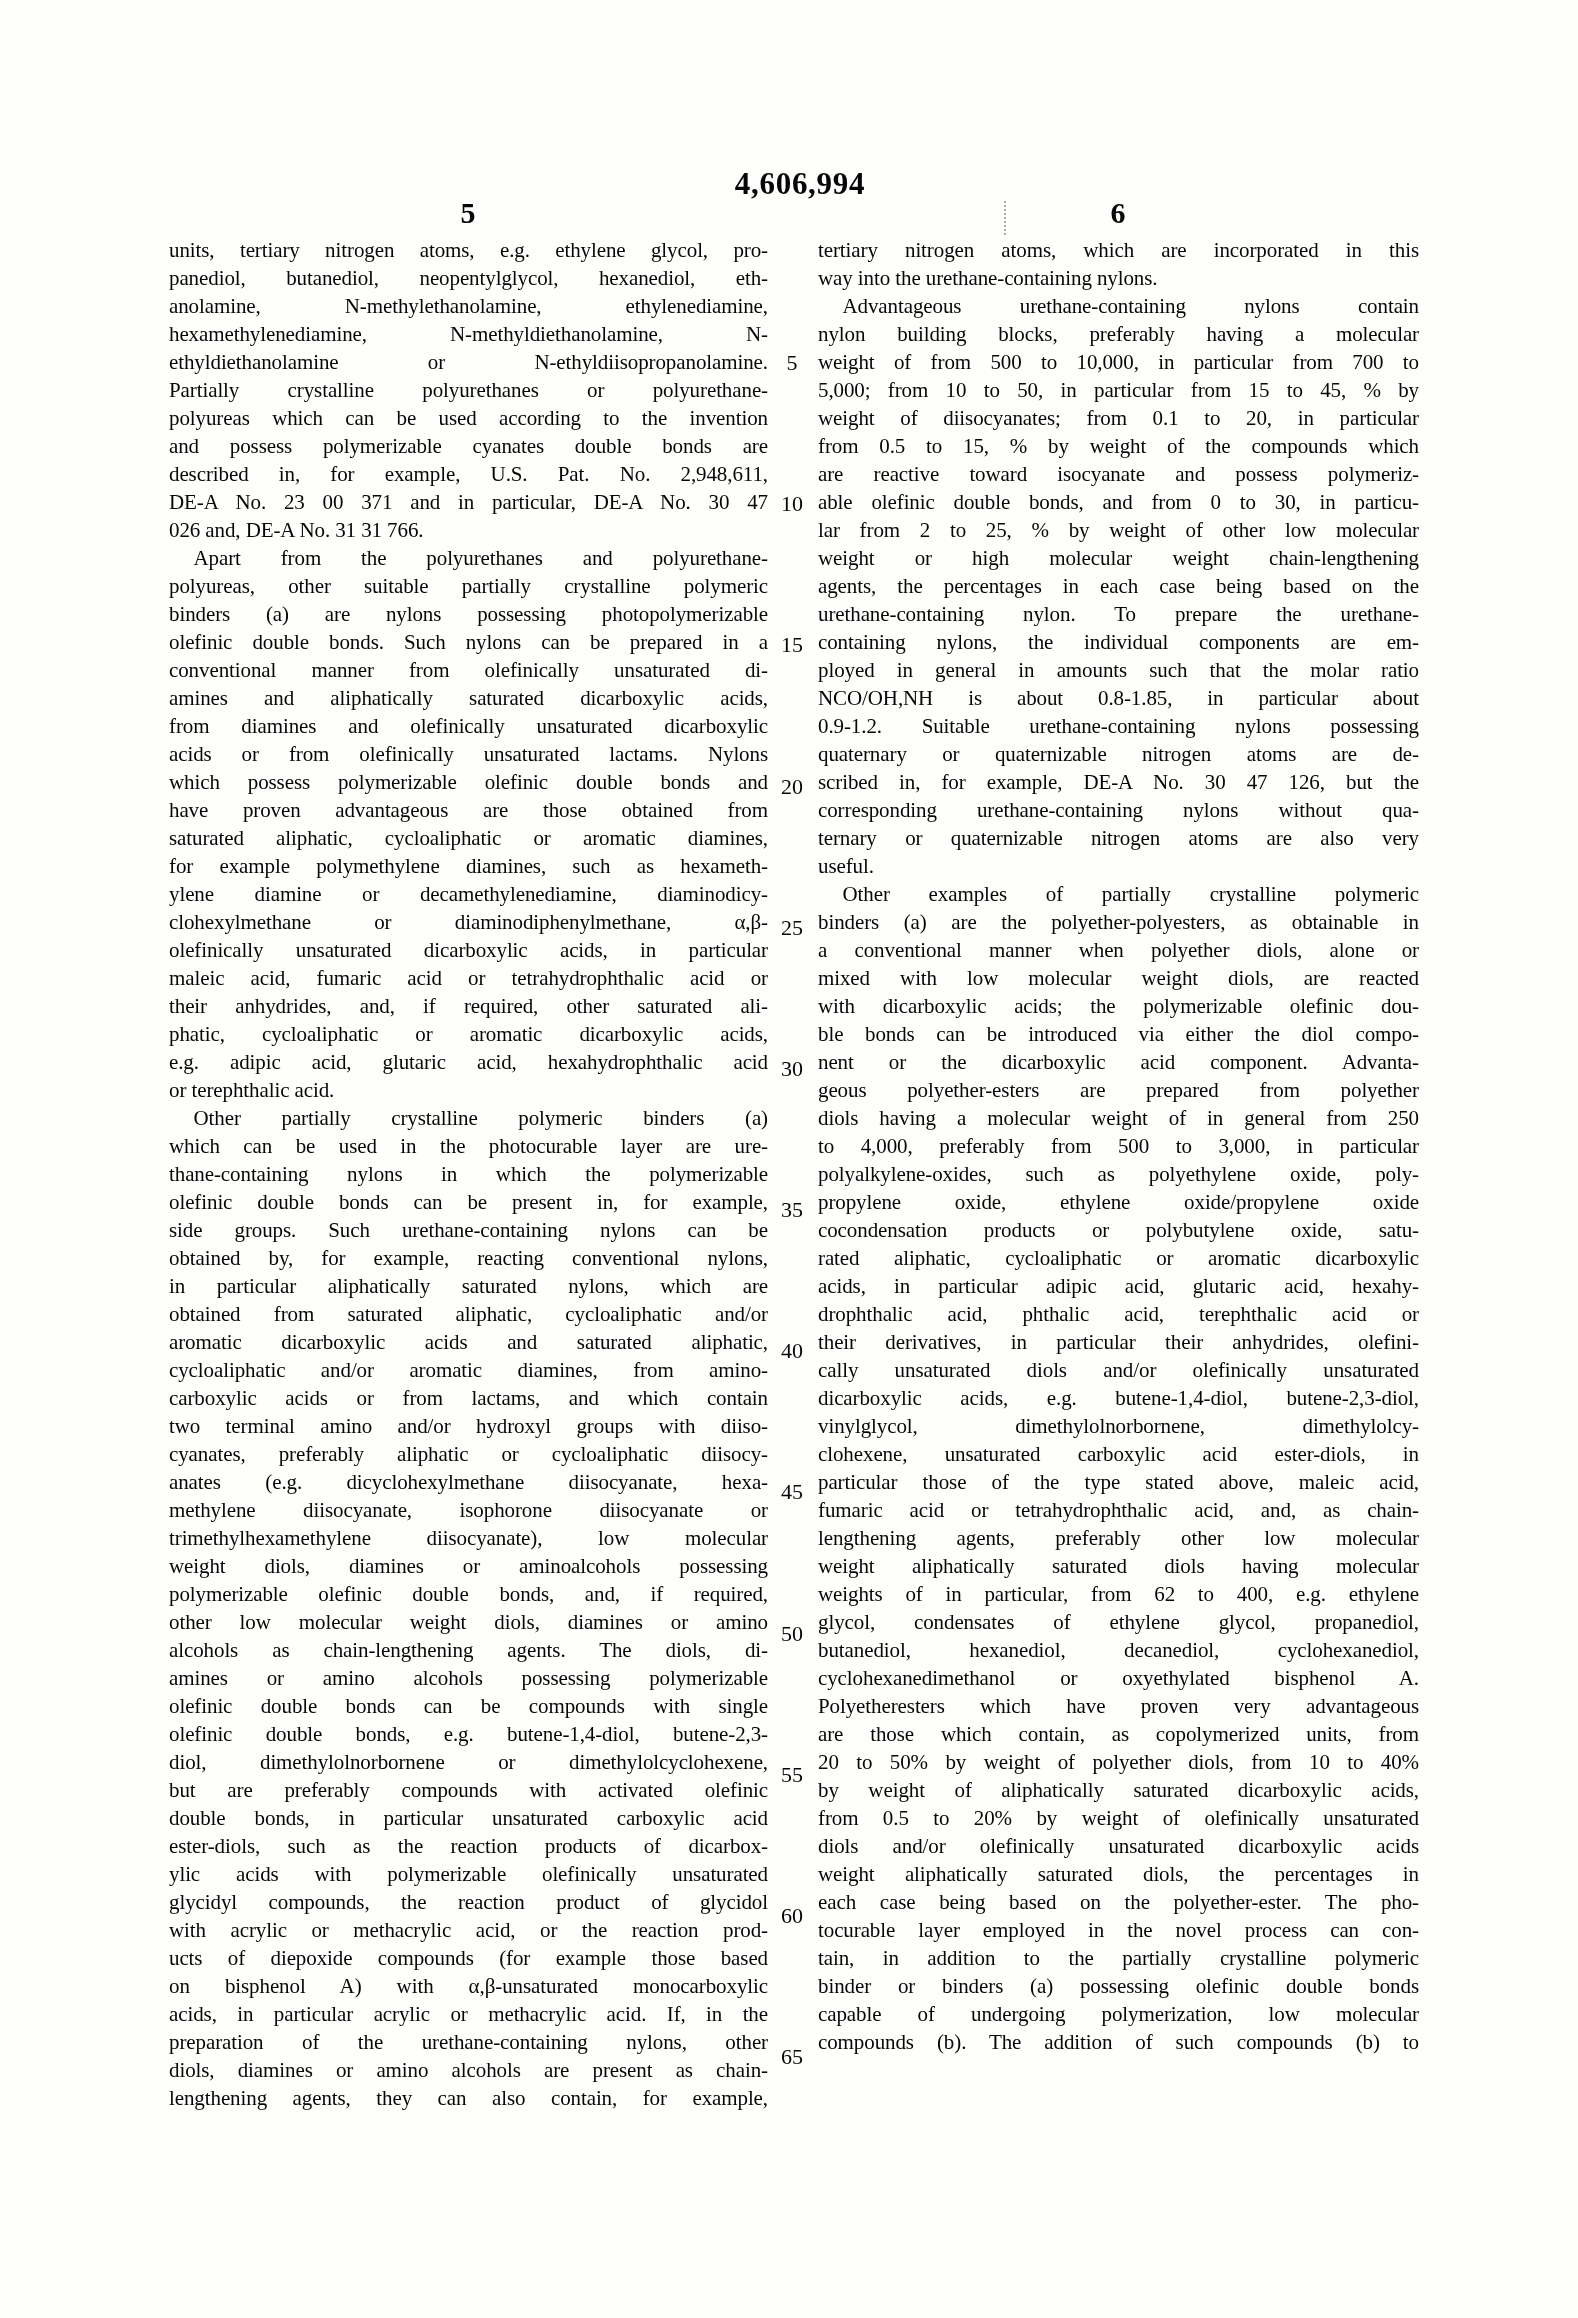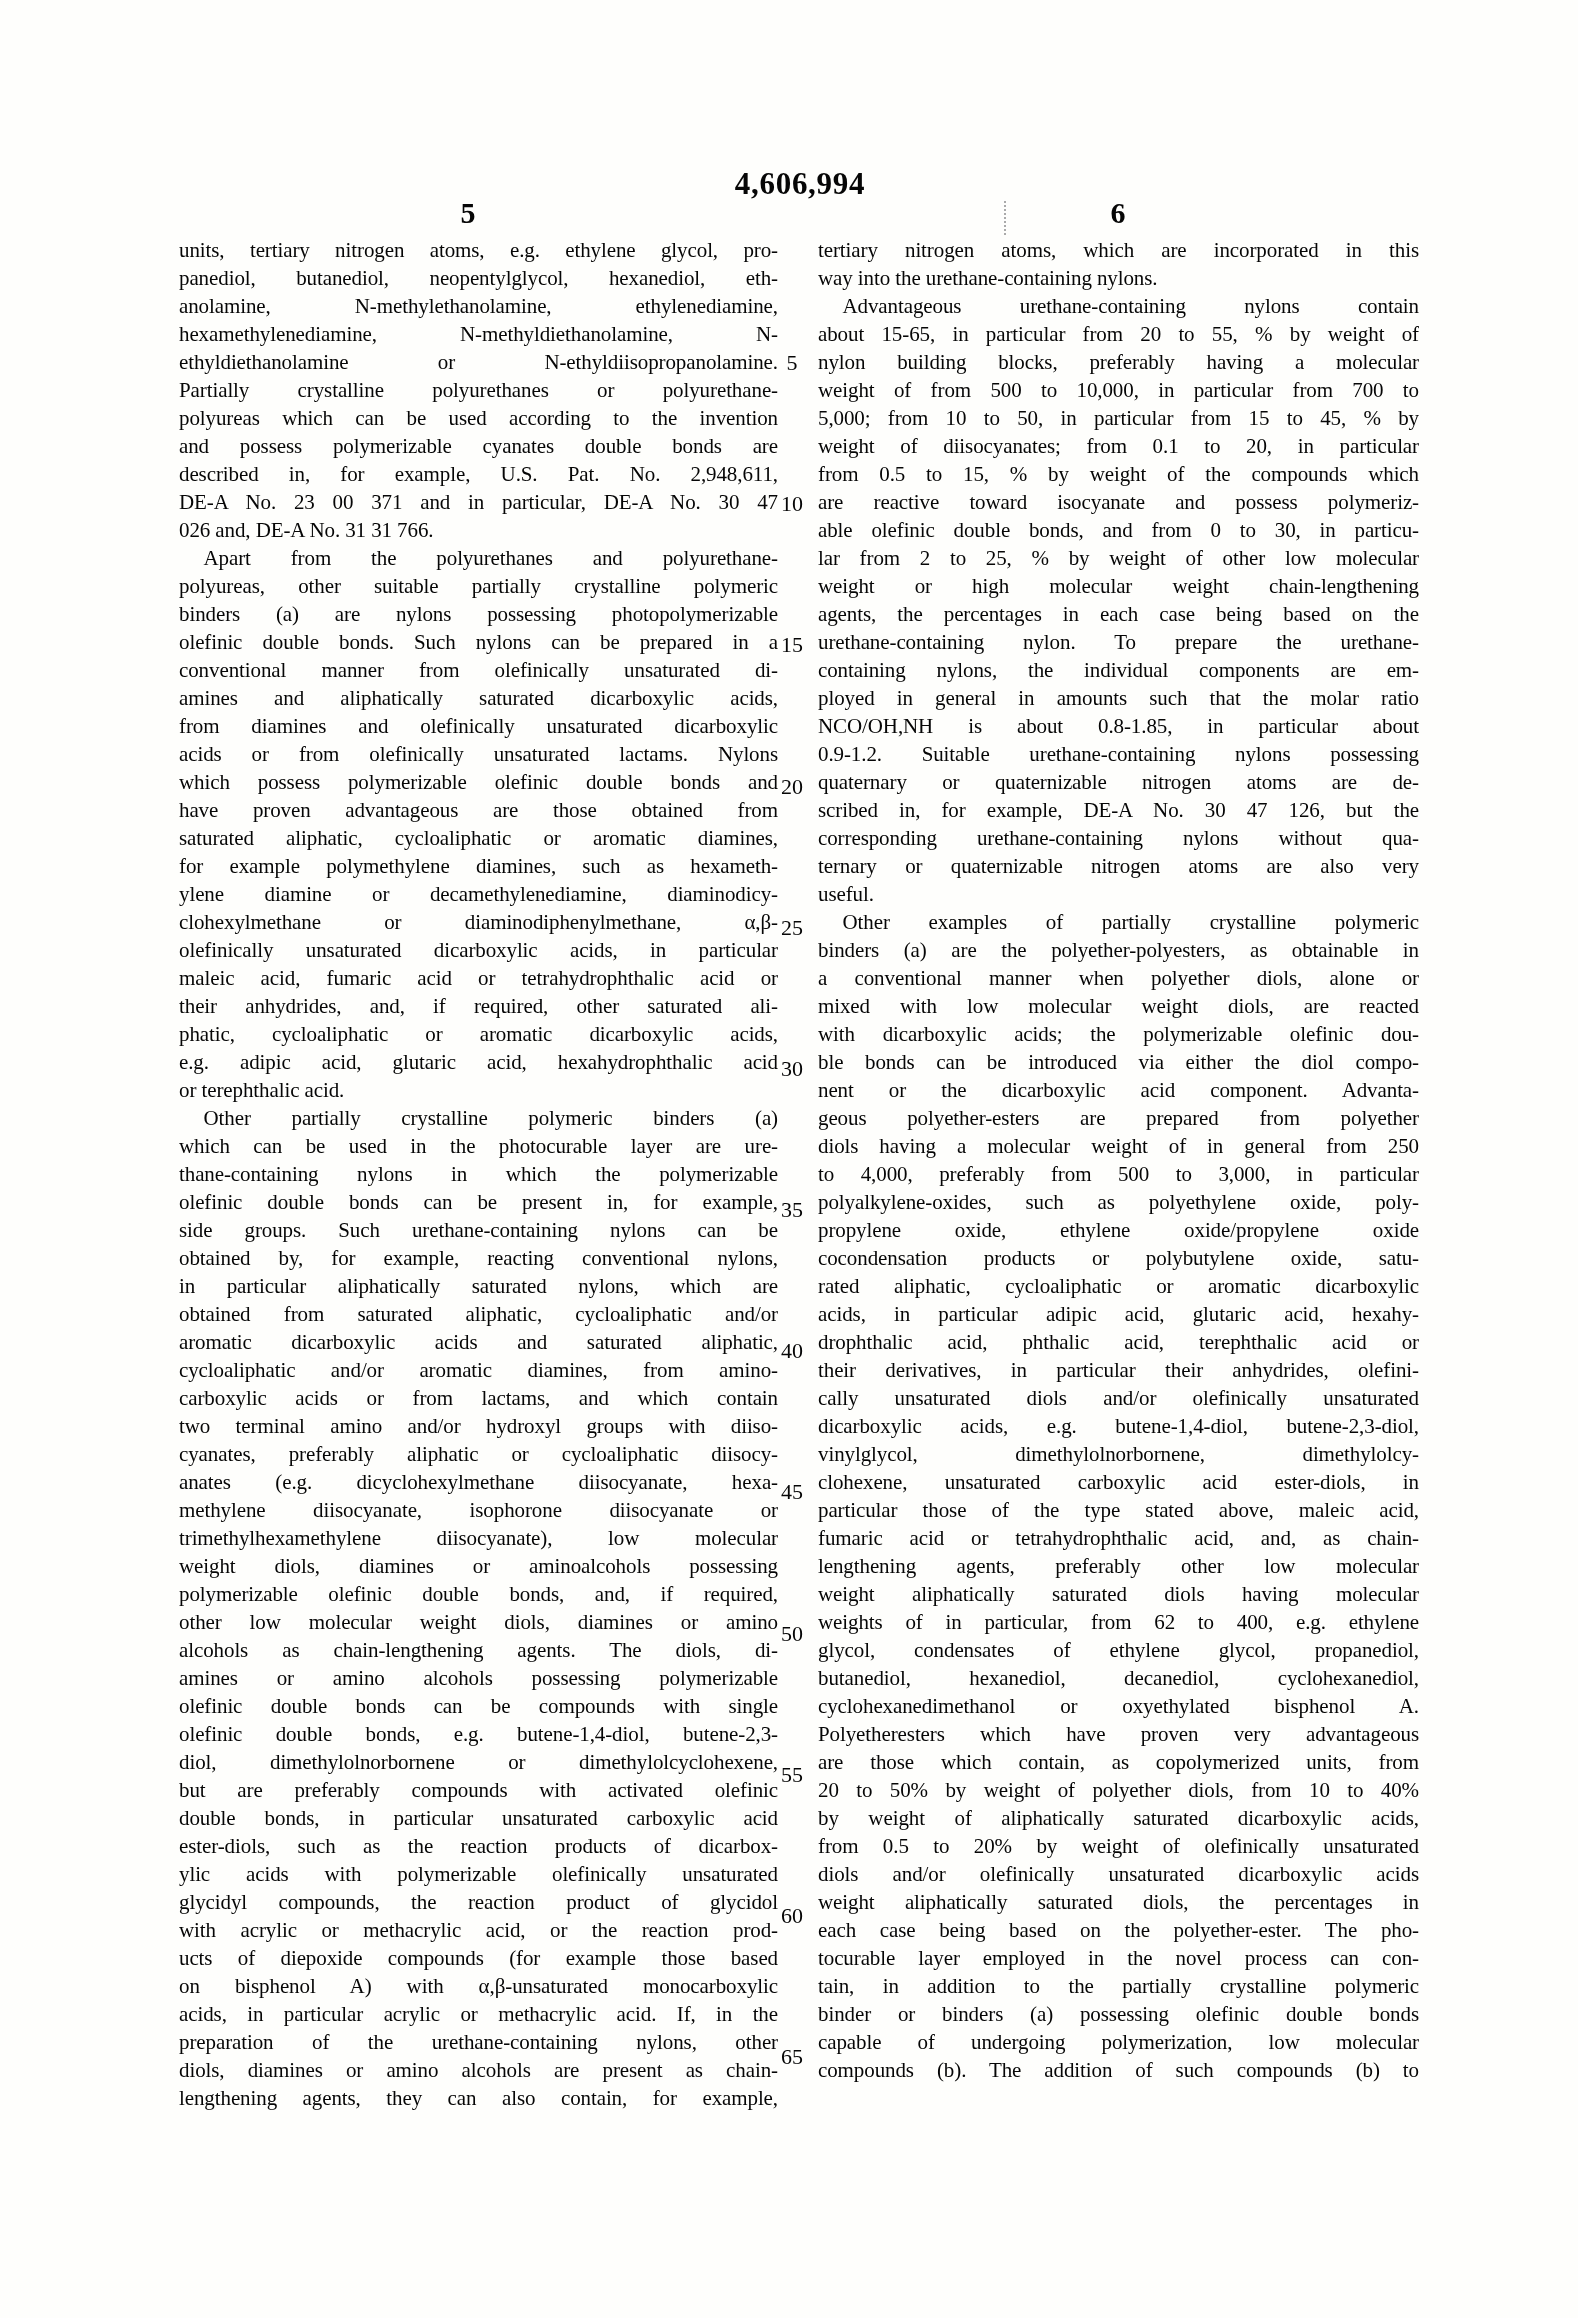--- a/index.html
+++ b/index.html
@@ -20,21 +20,21 @@
     position:absolute; top:196px; width:136px;
     text-align:center; font-size:30px; font-weight:bold;
   }
   .col-header.left  { left:400px; }
   .col-header.right { left:1050px; }
   .text-column {
     position:absolute; top:236px;
     font-size:21px; line-height:28px;
     letter-spacing:-0.1px;
   }
-  .text-column.left  { left:179px;  width:599px; }
+  .text-column.left  { left:169px;  width:599px; }
   .text-column.right { left:818px; width:601px; }
   .line {
     height:28px;
     white-space:nowrap;
     text-align:justify;
     text-align-last:justify;
   }
   .line.indent { padding-left:24.5px; }
   .line.para-end { text-align-last:left; }
   .gutter-num {
@@ -141,21 +141,20 @@
       <div class="gutter-num" style="top: 1620px;">50</div>
       <div class="gutter-num" style="top: 1761px;">55</div>
       <div class="gutter-num" style="top: 1902px;">60</div>
       <div class="gutter-num" style="top: 2043px;">65</div>
     </div>
 
   <div class="text-column right" id="col-right">
       <div class="line">tertiary nitrogen atoms, which are incorporated in this</div>
       <div class="line para-end">way into the urethane-containing nylons.</div>
       <div class="line indent">Advantageous urethane-containing nylons contain</div>
-      <div class="line">about 15-65, in particular from 20 to 55, % by weight of</div>
       <div class="line">nylon building blocks, preferably having a molecular</div>
       <div class="line">weight of from 500 to 10,000, in particular from 700 to</div>
       <div class="line">5,000; from 10 to 50, in particular from 15 to 45, % by</div>
       <div class="line">weight of diisocyanates; from 0.1 to 20, in particular</div>
       <div class="line">from 0.5 to 15, % by weight of the compounds which</div>
       <div class="line">are reactive toward isocyanate and possess polymeriz-</div>
       <div class="line">able olefinic double bonds, and from 0 to 30, in particu-</div>
       <div class="line">lar from 2 to 25, % by weight of other low molecular</div>
       <div class="line">weight or high molecular weight chain-lengthening</div>
       <div class="line">agents, the percentages in each case being based on the</div>

